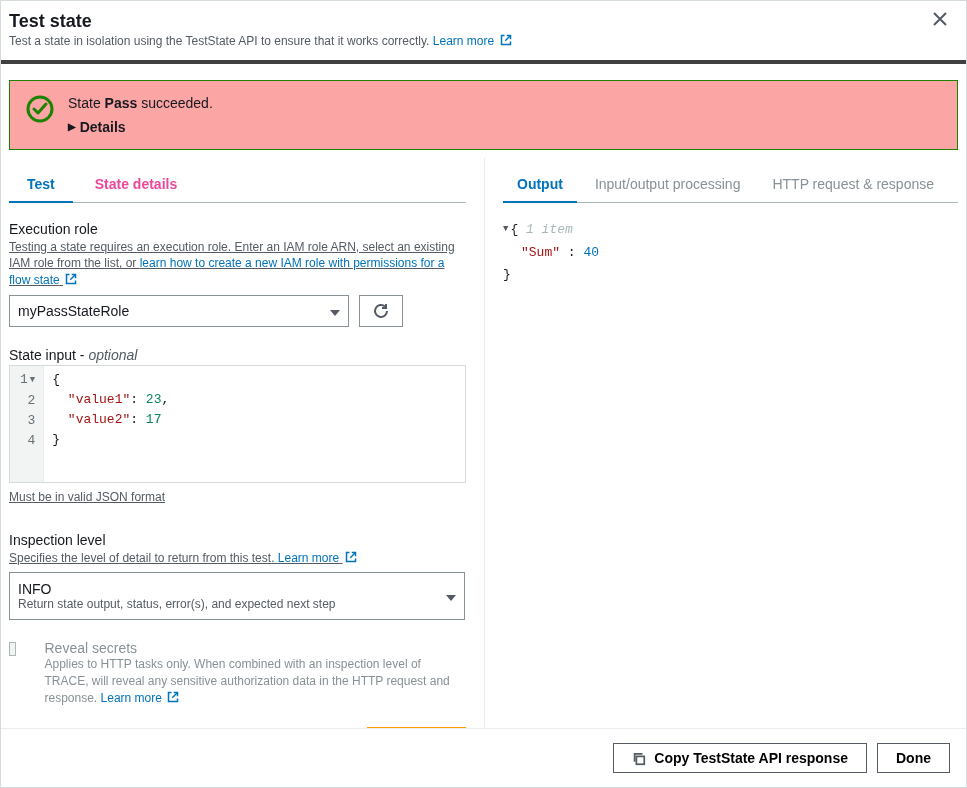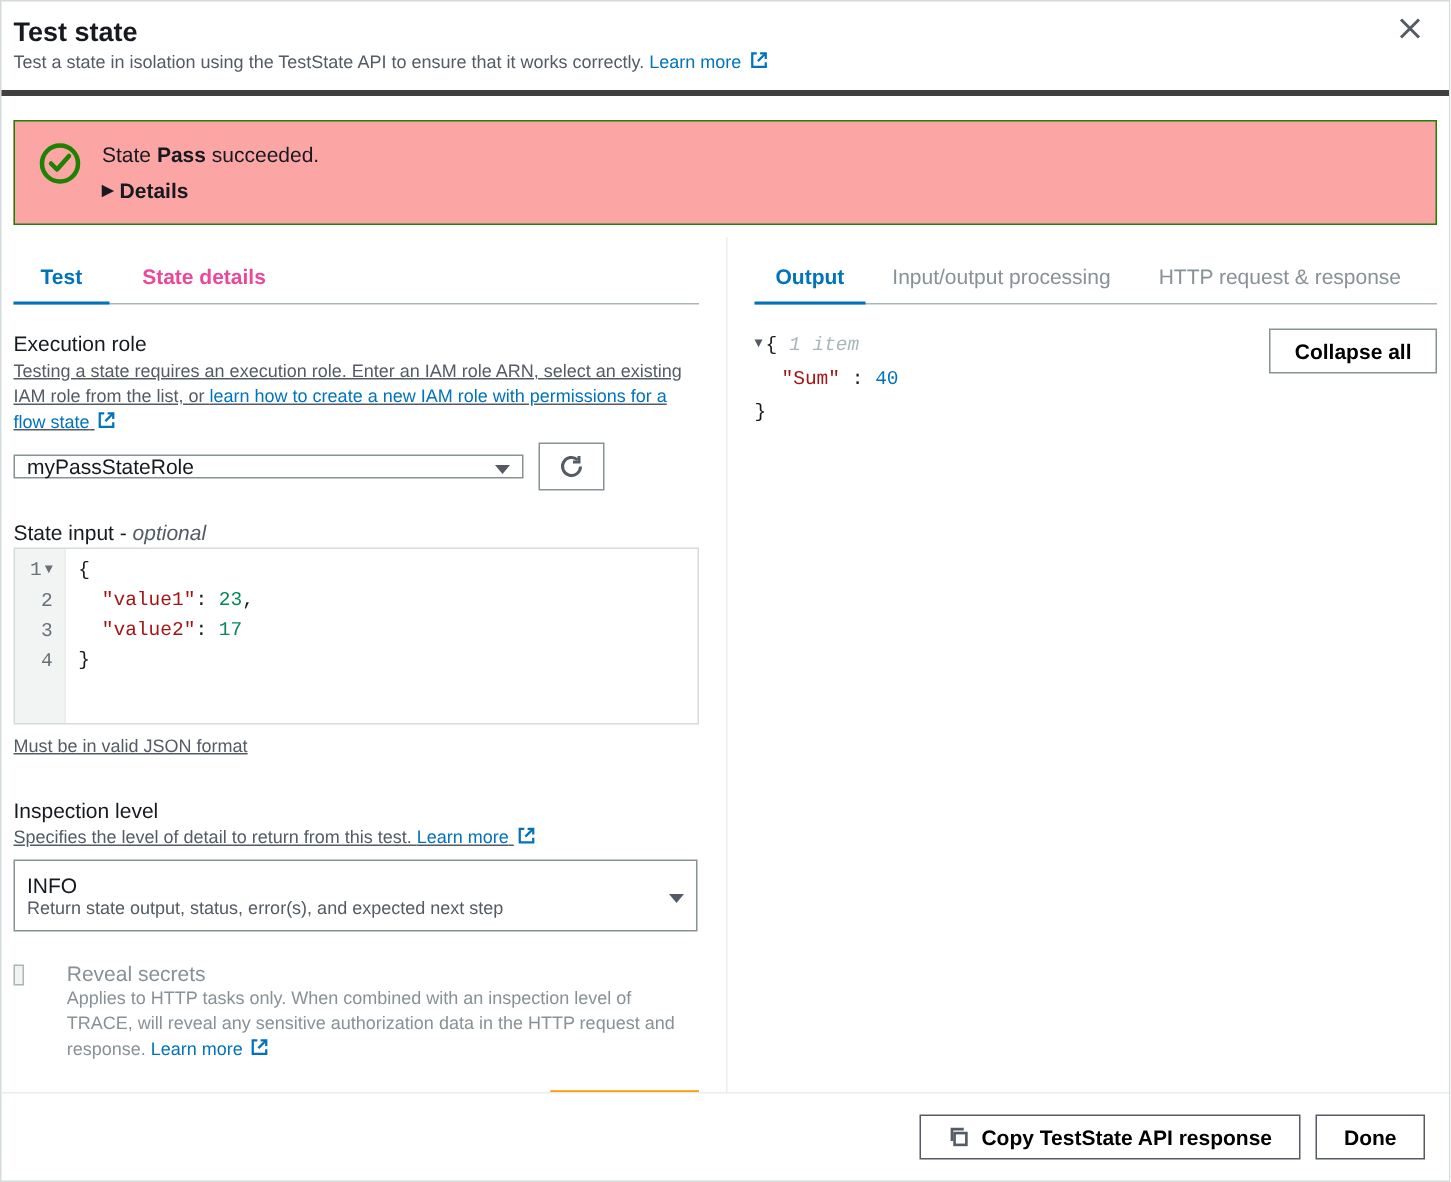--- a/index.html
+++ b/index.html
@@ -131,21 +131,21 @@
     font-size: 12px;
     color: #545b64;
     line-height: 1.4;
     margin-bottom: 6px;
     text-decoration: underline;
   }
   .hstack { display: flex; gap: 10px; align-items: center; }
 
   .select {
     border: 1px solid #879196;
-    height: 16px;
+    height: 32px;
     display: flex;
     align-items: center;
     padding: 0 30px 0 8px;
     position: relative;
     cursor: pointer;
     background: #fff;
     min-width: 0;
   }
   .select.role { width: 340px; }
   .select .caret-down {
@@ -208,21 +208,21 @@
   .checkbox-row .cb-body .cb-help { font-size: 12px; color: #879196; line-height: 1.4; }
 
   .btn {
     border: 1px solid #545b64;
     padding: 6px 18px;
     font-weight: 700;
     font-size: 14px;
     background: #fff;
     cursor: pointer;
     display: inline-flex;
-    align-items: center;
+    align-items: flex-end;
     gap: 8px;
   }
   .btn.primary {
     background: #ff9900;
     border-color: #ff9900;
     color: #16191f;
   }
   .left-actions {
     margin-top: auto;
     display: flex;
@@ -407,21 +407,20 @@
         <div class="tab inactive">Input/output processing</div>
         <div class="tab inactive">HTTP request &amp; response</div>
       </div>
 
       <div class="out-wrap">
         <div class="json-view">
           <div><span class="toggle">▼</span>{ <span class="meta">1 item</span></div>
           <div class="json-indent"><span class="jkey">"Sum"</span> : <span class="jnum">40</span></div>
           <div>}</div>
         </div>
-        <button class="collapse-btn">Collapse all</button>
       </div>
     </div>
   </div>
 
   <div class="footer">
     <button class="btn">
       <svg width="14" height="14" viewBox="0 0 16 16" fill="none" stroke="#545b64" stroke-width="2">
         <rect x="5" y="5" width="9" height="9"></rect>
           <path d="M3 11V2h9"></path>
       </svg>

